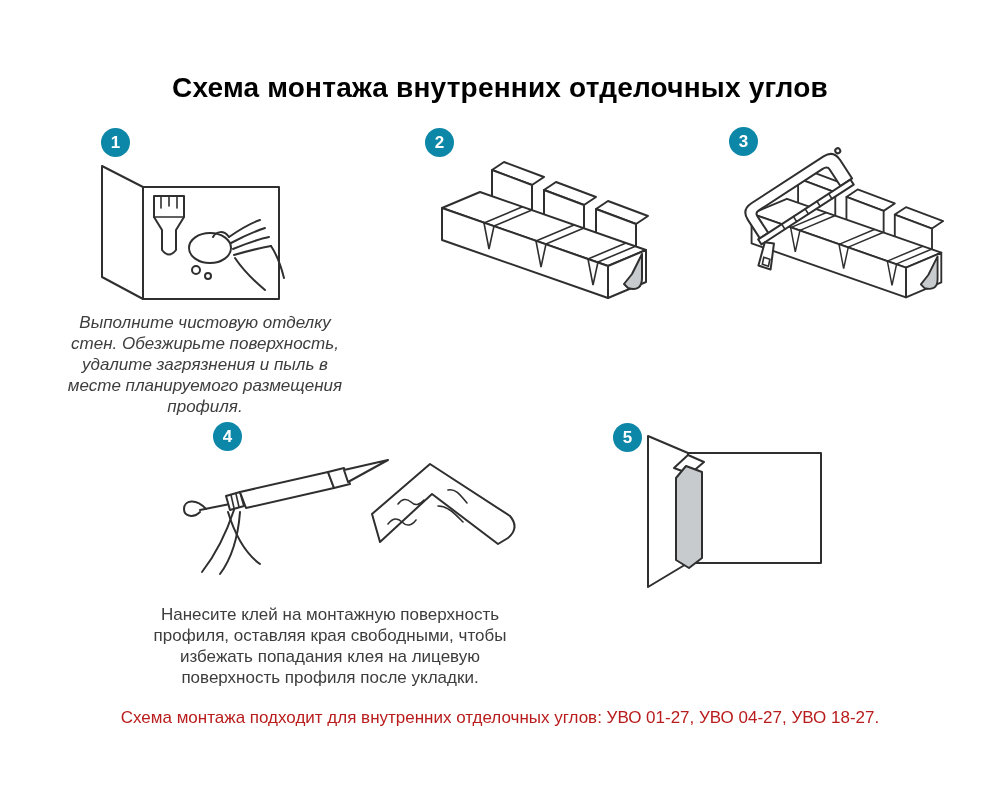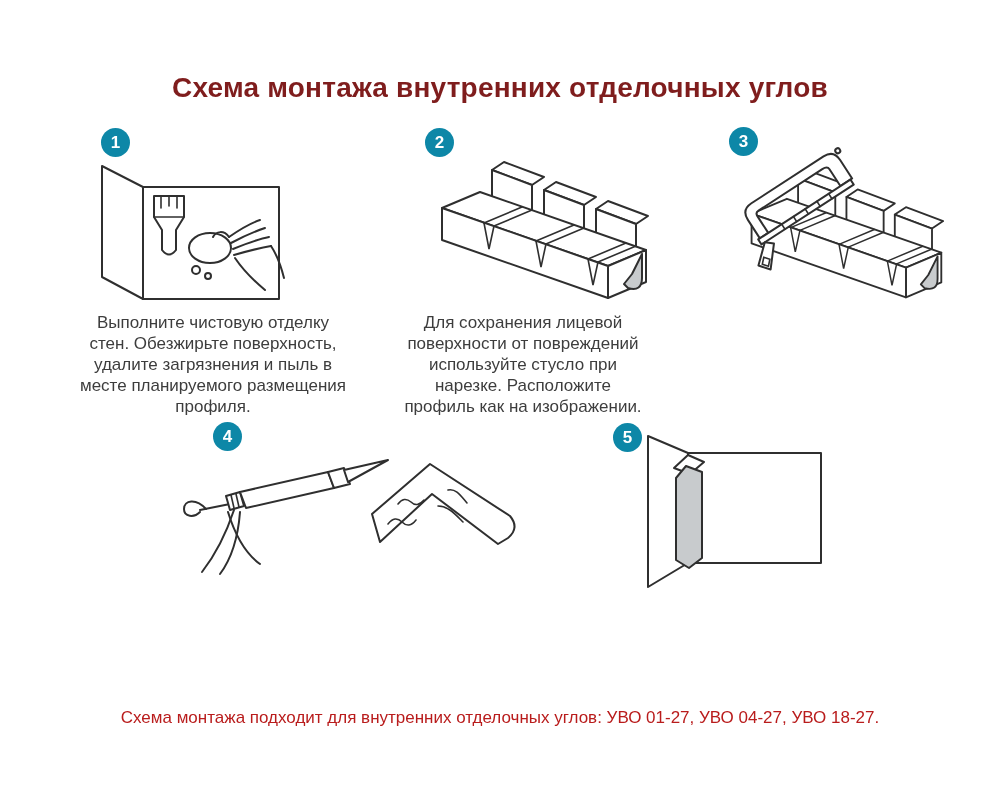--- a/index.html
+++ b/index.html
@@ -2,21 +2,21 @@
 <html><head>
 <meta charset="utf-8">
 <style>
   html,body{margin:0;padding:0;background:#ffffff;}
   #canvas{
     position:relative;width:1000px;height:800px;background:#ffffff;overflow:hidden;
     font-family:"Liberation Sans",sans-serif;
   }
   .title{
     position:absolute;top:72px;left:0;width:1000px;text-align:center;
-    font-size:28px;font-weight:bold;color:#7f1d1d;letter-spacing:0.2px;
+    font-size:28px;font-weight:bold;color:#000000;letter-spacing:0.2px;
   }
   .badge{
     position:absolute;width:29px;height:29px;border-radius:50%;
     background:#0d87a7;color:#ffffff;font-size:17px;font-weight:bold;
     display:flex;align-items:center;justify-content:center;
   }
   .step-text{
     position:absolute;text-align:center;color:#3d3d3d;
     font-size:17px;line-height:21px;white-space:pre-line;
   }
@@ -91,35 +91,30 @@
       <circle class="wh" cx="112" cy="118" r="3"></circle>
       <path class="ln" d="M133,79 C146,70 155,65 164,62"></path>
       <path class="ln" d="M135,85 C150,77 160,73 169,70"></path>
       <path class="ln" d="M137,91 C152,85 162,81 173,79"></path>
       <path class="ln" d="M138,97 C152,93 163,90 175,88"></path>
       <path class="ln" d="M133,79 C128,72 120,73 117,79"></path>
       <path class="ln" d="M175,88 C181,97 185,108 188,120"></path>
       <path class="ln" d="M139,100 C147,112 157,122 169,132"></path>
     </g>
   </svg>
-  <div class="step-text" style="left:52px;top:312px;width:322px;">Выполните чистовую отделку
+  <div class="step-text" style="left:44px;top:312px;width:322px;font-style:italic;">Выполните чистовую отделку
 стен. Обезжирьте поверхность,
 удалите загрязнения и пыль в
 месте планируемого размещения
 профиля.</div>
 
   <div class="badge" style="left:425px;top:128px;">2</div>
   <svg style="left:436px;top:146px;" width="230" height="160" viewBox="0 0 230 160">
     <use href="#miterbox"></use>
   </svg>
-  <div class="step-text" style="left:370px;top:312px;width:306px;">Для сохранения лицевой
-поверхности от повреждений
-используйте стусло при
-нарезке. Расположите
-профиль как на изображении.</div>
 
   <div class="badge" style="left:729px;top:127px;">3</div>
   <svg style="left:724px;top:124px;" width="252" height="192" viewBox="0 0 252 192">
     <use href="#miterbox" transform="translate(22,32) scale(0.93)"></use>
     <g transform="translate(14,88) rotate(-33)">
       <path class="wh" d="M4,34 L4,12 Q4,0 16,0 L102,0 Q114,0 114,12 L114,34 L100,34 L100,14 Q100,10 94,10 L18,10 Q14,10 14,14 L14,34 Z"></path>
       <circle class="wh" cx="117" cy="3" r="2.5"></circle>
       <rect class="wh" x="2" y="34" width="110" height="6"></rect>
       <path class="thin" d="M30,34 v6"></path>
         <path class="thin" d="M44,34 v6"></path>
@@ -147,20 +142,24 @@
       <path class="ln" d="M52,66 C60,92 70,108 84,118"></path>
     </g>
     <g>
       <path class="wh" d="M196,68 L254,18 L334,70 Q344,82 332,92 L322,98 L256,48 L204,96 Z"></path>
       <path class="thin" d="M222,58 q6,-8 13,-2 q6,6 13,-2"></path>
       <path class="thin" d="M212,78 q7,-9 14,-2 q7,7 14,-2"></path>
       <path class="thin" d="M272,44 C280,42 285,50 291,57"></path>
       <path class="thin" d="M262,60 C272,60 279,68 287,76"></path>
     </g>
   </svg>
+  <div class="step-text" style="left:108px;top:604px;width:444px;">Нанесите клей на монтажную поверхность
+профиля, оставляя края свободными, чтобы
+избежать попадания клея на лицевую
+поверхность профиля после укладки.</div>
 
   <div class="badge" style="left:613px;top:423px;">5</div>
   <svg style="left:645px;top:428px;" width="235" height="170" viewBox="0 0 235 170">
     <g>
       <polygon class="wh" points="3,8 43,25 43,135 3,159"></polygon>
       <rect class="wh" x="43" y="25" width="133" height="110"></rect>
     </g>
     <g>
       <path class="wh" d="M29,40 L43,27 L59,34 L45,46 Z"></path>
       <path class="gyl" d="M31,50 L41,38 L57,44 L57,130 L44,140 L31,132 Z"></path>

